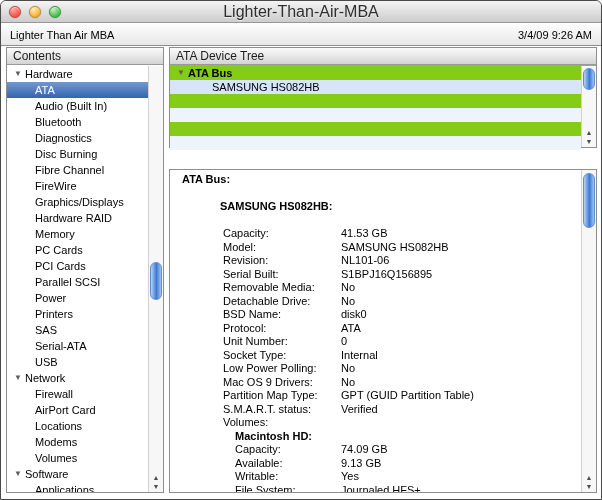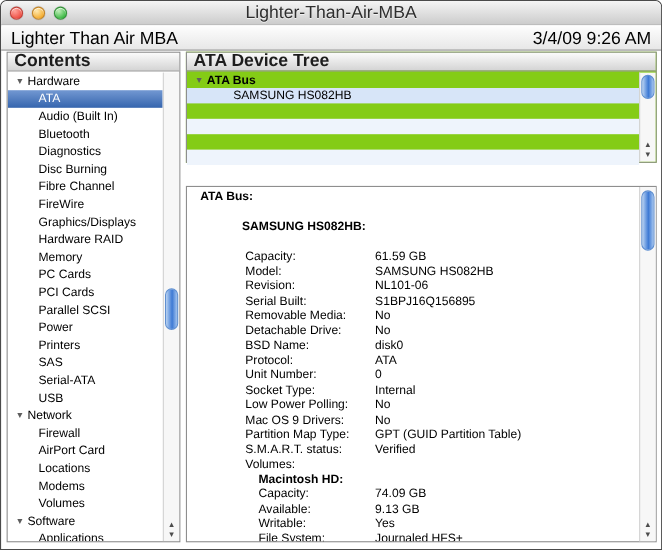--- a/index.html
+++ b/index.html
@@ -18,26 +18,26 @@
   .lights { position:absolute; left:8px; top:5px; display:flex; gap:8px; }
   .light { width:12px; height:12px; border-radius:50%;
     box-shadow:inset 0 1px 1px rgba(255,255,255,.75), 0 0 1px rgba(0,0,0,.4); }
   .light.red   { background:radial-gradient(circle at 35% 30%, #ffa39a, #ee4d42 75%); border:1px solid #c2443c; }
   .light.yellow{ background:radial-gradient(circle at 35% 30%, #ffe9ae, #f4ab2c 75%); border:1px solid #c4872b; }
   .light.green { background:radial-gradient(circle at 35% 30%, #c0eeb8, #3bb943 75%); border:1px solid #35953a; }
 
   
   .infobar { position:absolute; top:23px; left:0; right:0; height:22px;
     background:linear-gradient(to bottom,#fdfdfd,#e7e7e7); border-bottom:1px solid #8d8d8d;
-    display:flex; justify-content:space-between; align-items:flex-end; padding:0 9px;
-    font-size:16px; color:#000; }
+    display:flex; justify-content:space-between; align-items:center; padding:0 9px;
+    font-size:11px; color:#000; }
 
   
   .panel-header { height:17px; background:linear-gradient(to bottom,#fbfbfb,#d4d4d4);
-    border-bottom:1px solid #999; font-size:16px; font-weight:bold; color:#1d1d1d;
+    border-bottom:1px solid #999; font-size:12px; font-weight:normal; color:#1d1d1d;
     line-height:16px; padding-left:6px; }
   .disc { display:inline-block; width:10px; font-size:8px; color:#5e5e5e; text-align:center; }
 
   
   .sidebar { position:absolute; top:46px; left:5px; width:158px; bottom:6px;
     border:1px solid #8e8e8e; background:#fff; overflow:hidden; }
   .sb-list { position:absolute; top:18px; left:0; right:15px; bottom:0; overflow:hidden;
     font-size:11px; color:#000; }
   .sb-section { height:16px; line-height:16px; display:flex; align-items:center; }
   .sb-section .disc { margin-left:6px; margin-right:2px; }
@@ -163,21 +163,21 @@
     </div>
   </div>
 
   <div class="panel-bottom">
     <div class="detail-content">
       <div class="bus-title">ATA Bus:</div>
       <div class="device-title">SAMSUNG HS082HB:</div>
       <div class="detail-fields">
           <div class="drow">
             <span class="dlabel">Capacity:</span>
-            <span class="dvalue">61.59 GB</span>
+            <span class="dvalue">41.53 GB</span>
           </div>
           <div class="drow">
             <span class="dlabel">Model:</span>
             <span class="dvalue">SAMSUNG HS082HB</span>
           </div>
           <div class="drow">
             <span class="dlabel">Revision:</span>
             <span class="dvalue">NL101-06</span>
           </div>
           <div class="drow">

